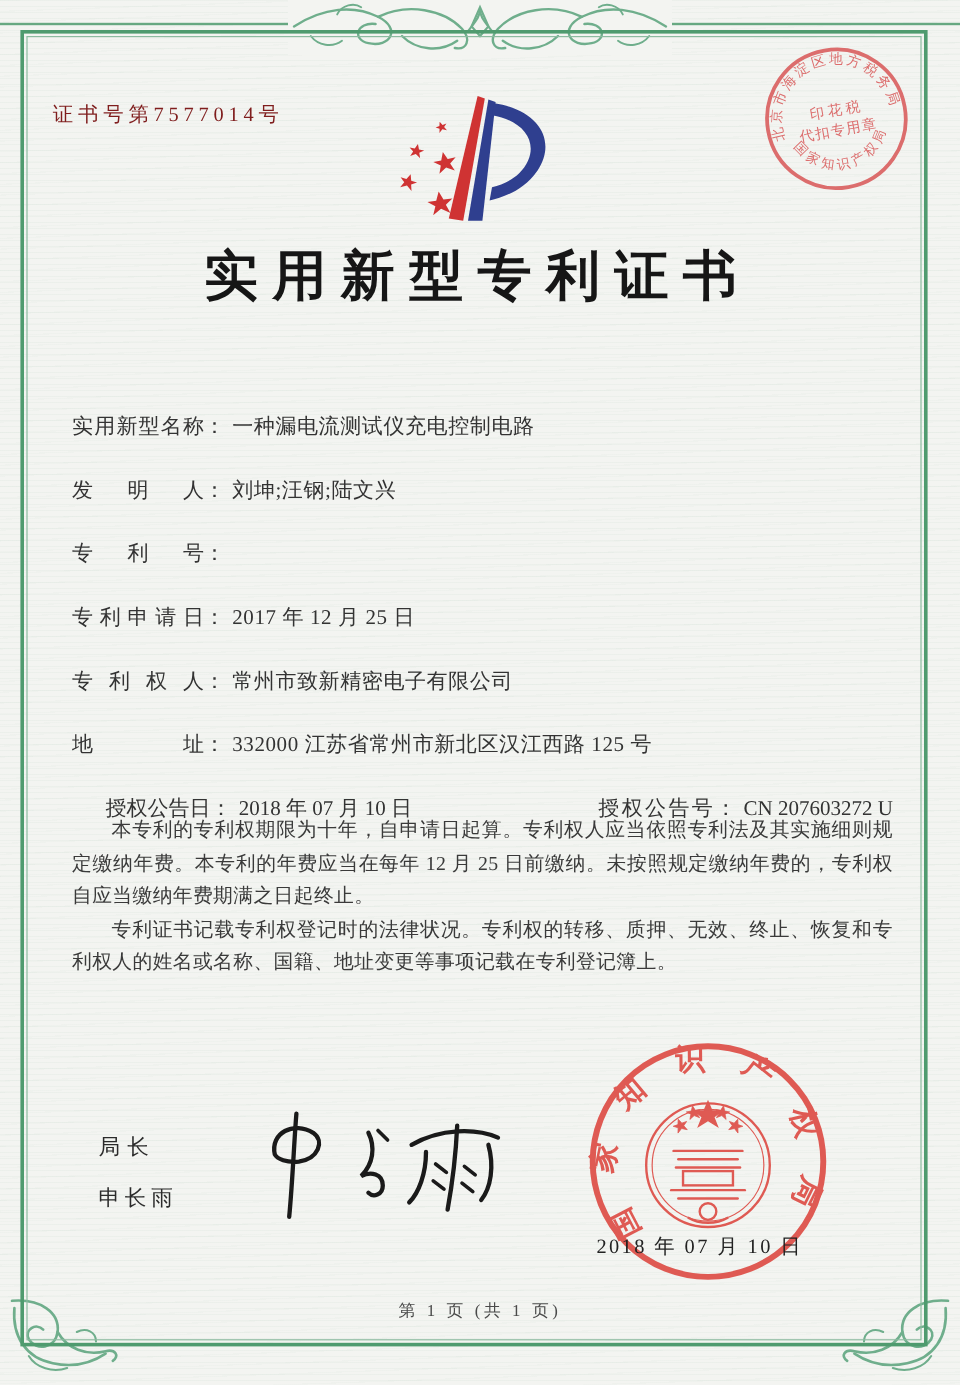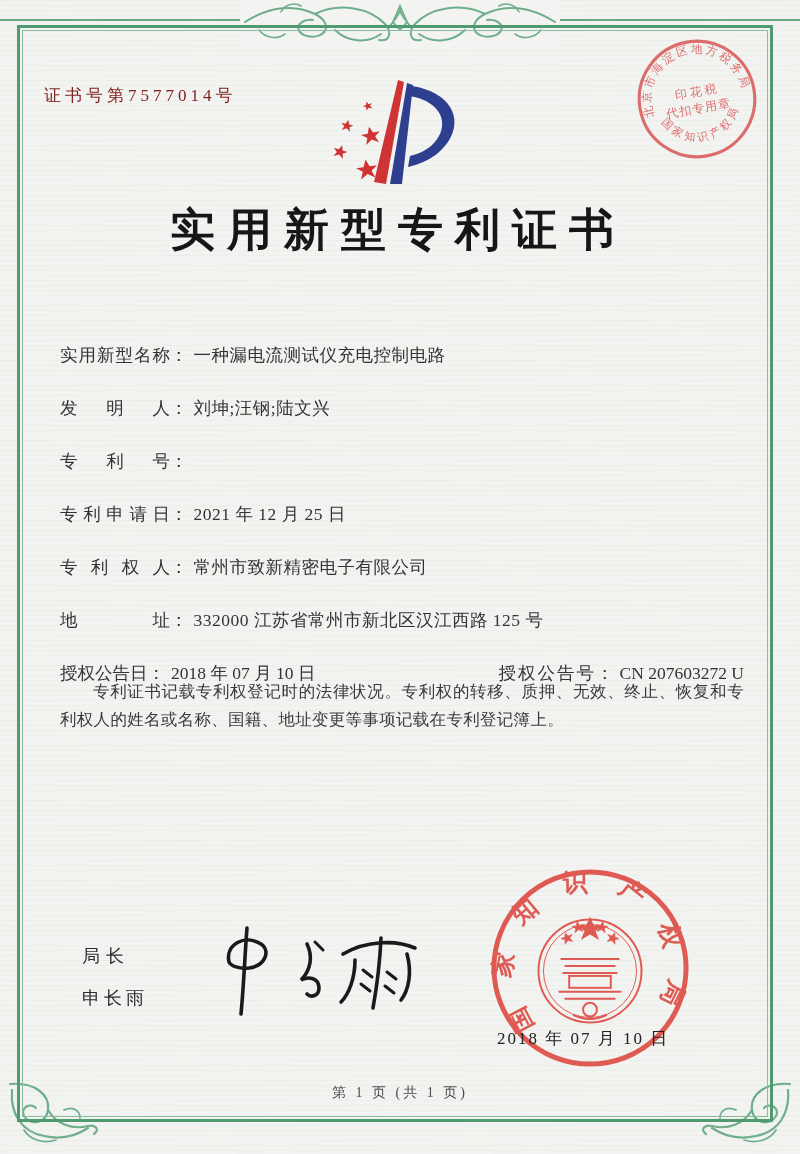--- a/index.html
+++ b/index.html
@@ -39,21 +39,21 @@
   }
   .fields{position:absolute;left:60px;right:56px;top:342px;font-size:17.5px;color:#333;}
   .field-row{display:flex;line-height:27px;margin-bottom:26px;white-space:nowrap;}
   .field-row .lbl{
     display:inline-block;width:110px;text-align:justify;text-align-last:justify;
     flex:0 0 110px;color:#333;
   }
   .field-row .colon{flex:0 0 auto;margin-right:6px;}
   .field-row .val{letter-spacing:.5px;}
   .row-split{display:flex;justify-content:space-between;line-height:27px;white-space:nowrap;}
-  .row-split .pair{display:flex;}
+  .row-split .pair{display:flex;margin-left:28px;}
   .row-split .lbl2{letter-spacing:2px;}
   .row-split .colon{margin-right:6px;}
   .body-text{
     position:absolute;left:60px;right:56px;top:678px;
     font-size:16.5px;line-height:27.5px;color:#3a3a3a;text-align:justify;
   }
   .body-text p{margin:0;text-indent:2em;letter-spacing:.3px;}
   .sign-title{position:absolute;left:82px;top:944px;font-size:18px;letter-spacing:6px;color:#2b2b2b;}
   .sign-name{position:absolute;left:82px;top:986px;font-size:18px;letter-spacing:4px;color:#2b2b2b;}
   .signature{position:absolute;left:215px;top:918px;width:215px;height:105px;}
@@ -157,21 +157,21 @@
       <span class="colon">：</span>
     <span class="val">刘坤;汪钢;陆文兴</span>
   </div>
   <div class="field-row">
     <span class="lbl">专利号</span>
       <span class="colon">：</span>
   </div>
   <div class="field-row">
     <span class="lbl">专利申请日</span>
       <span class="colon">：</span>
-    <span class="val">2021 年 12 月 25 日</span>
+    <span class="val">2017 年 12 月 25 日</span>
   </div>
   <div class="field-row">
     <span class="lbl">专利权人</span>
       <span class="colon">：</span>
     <span class="val">常州市致新精密电子有限公司</span>
   </div>
   <div class="field-row">
     <span class="lbl">地址</span>
       <span class="colon">：</span>
     <span class="val">332000 江苏省常州市新北区汉江西路 125 号</span>
@@ -184,20 +184,21 @@
     </span>
     <span class="pair">
       <span class="lbl2">授权公告号</span>
         <span class="colon">：</span>
       <span class="val">CN 207603272 U</span>
     </span>
   </div>
 </div>
 
 <div class="body-text">
+  <p>本专利的专利权期限为十年，自申请日起算。专利权人应当依照专利法及其实施细则规定缴纳年费。本专利的年费应当在每年 12 月 25 日前缴纳。未按照规定缴纳年费的，专利权自应当缴纳年费期满之日起终止。</p>
   <p>专利证书记载专利权登记时的法律状况。专利权的转移、质押、无效、终止、恢复和专利权人的姓名或名称、国籍、地址变更等事项记载在专利登记簿上。</p>
 </div>
 
 <div class="sign-title">局长</div>
 <div class="sign-name">申长雨</div>
 <svg class="signature" viewBox="0 0 215 105" aria-hidden="true">
   <g fill="none" stroke="#1a1a1a" stroke-width="3.6" stroke-linecap="round">
     <path d="M32,10 C30,34 29,64 26,96"></path>
     <path d="M14,44 C10,26 30,16 46,26 C56,33 50,48 34,50 C24,51 16,48 14,44 Z"></path>
     <path d="M92,26 C98,38 96,52 86,62 C94,58 104,60 104,70 C104,78 96,80 92,76"></path>

